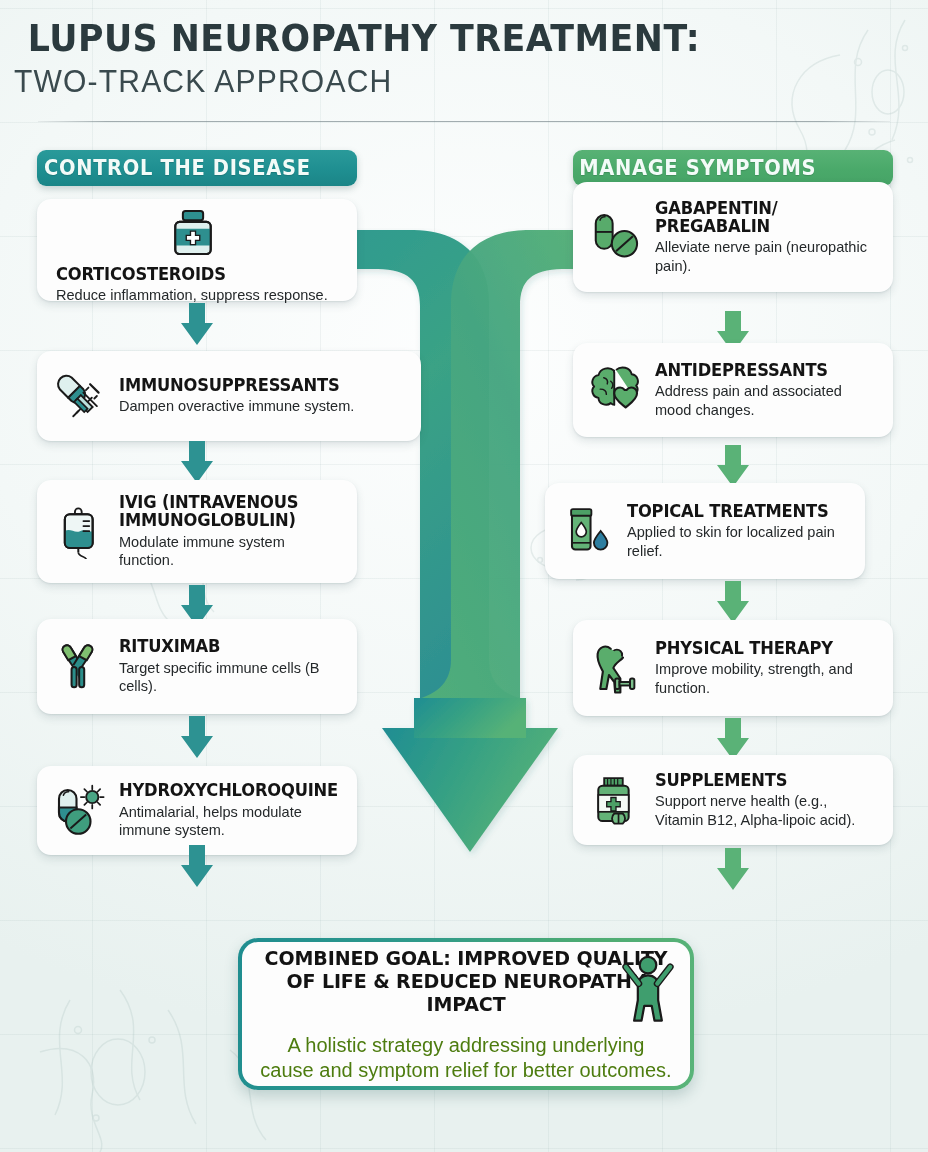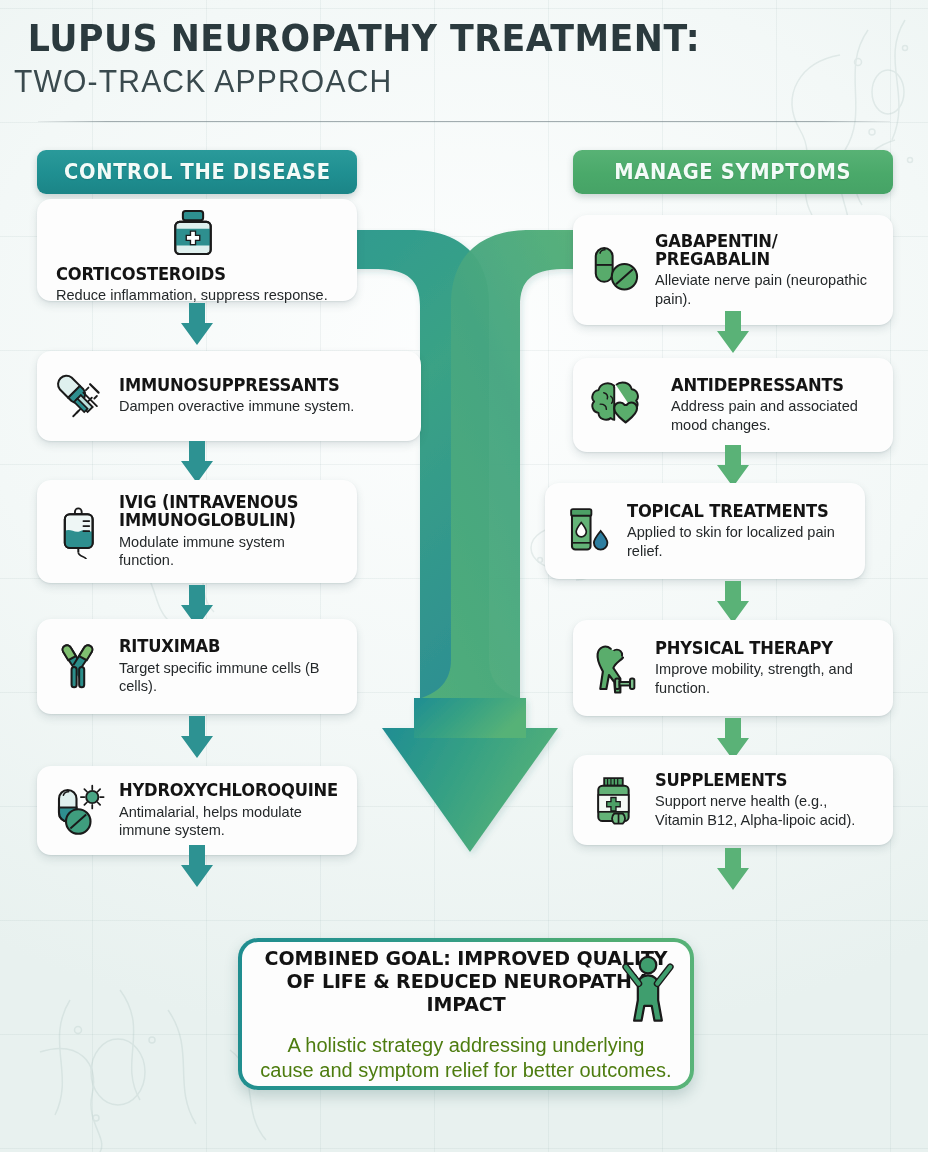--- a/index.html
+++ b/index.html
@@ -41,22 +41,22 @@
     font-family:"Liberation Sans", sans-serif;
     transform:scaleX(.97);
   }
   .divider{
     position:absolute;left:38px;top:121px;width:852px;height:1px;
     background:linear-gradient(to right, rgba(120,135,140,.12), rgba(110,125,130,.62) 8%, rgba(110,125,130,.62) 92%, rgba(120,135,140,.12));
   }
 
   
   .col-head{
-    position:absolute;height:44px;border-radius:9px;
-    display:flex;align-items:center;justify-content:center;
+    position:absolute;height:36px;border-radius:9px;
+    display:flex;align-items:center;
     color:#f3fbf8;font-size:20.5px;font-weight:bold;letter-spacing:.7px;
     font-family:"DejaVu Sans", sans-serif;
     box-shadow:0 3px 7px rgba(30,70,70,.22);
     text-shadow:0 1px 1px rgba(0,0,0,.15);
   }
   .col-head span{transform:scaleX(.95);display:inline-block;}
   .col-head.left{left:37px;top:150px;width:320px;
     background:linear-gradient(180deg,#2a9a9a 0%,#1f8f91 55%,#1b8587 100%);}
   .col-head.right{left:573px;top:150px;width:320px;
     background:linear-gradient(180deg,#58b275 0%,#4aa96a 55%,#46a366 100%);}
@@ -312,41 +312,41 @@
     <div class="txt">
       <div class="ctitle">HYDROXYCHLOROQUINE</div>
       <div class="cdesc">Antimalarial, helps modulate immune system.</div>
     </div>
   </div>
 
   <svg class="step-arrow" style="left:180px;top:845px;" viewBox="0 0 34 44">
     <path d="M9 0 h16 v20 h8 L17 42 L1 20 h8 z" fill="#2d9292"></path>
   </svg>
 
-  <div class="card" style="left:573px;top:215px;width:320px;height:110px;">
+  <div class="card" style="left:573px;top:182px;width:320px;height:110px;">
     <div class="ico">
       <svg viewBox="0 0 64 64" width="54" height="54">
         <path d="M8 16 a10 10 0 0 1 20 0 v20 a10 10 0 0 1 -20 0 z" fill="#58ab6b" stroke="#1a1a1a" stroke-width="2.4"></path>
         <path d="M8 26 h20" stroke="#1a1a1a" stroke-width="2.2"></path>
         <path d="M13 12 a6 6 0 0 1 6 -4" fill="none" stroke="#1a1a1a" stroke-width="1.8" stroke-linecap="round"></path>
         <circle cx="42" cy="40" r="15" fill="#56a969" stroke="#1a1a1a" stroke-width="2.4"></circle>
         <path d="M32 49 L52 31" stroke="#1a1a1a" stroke-width="2.4"></path>
       </svg>
     </div>
     <div class="txt">
       <div class="ctitle">GABAPENTIN/ PREGABALIN</div>
       <div class="cdesc">Alleviate nerve pain (neuropathic pain).</div>
     </div>
   </div>
 
   <svg class="step-arrow" style="left:716px;top:311px;" viewBox="0 0 34 44">
     <path d="M9 0 h16 v20 h8 L17 42 L1 20 h8 z" fill="#5ab277"></path>
   </svg>
 
-  <div class="card" style="left:573px;top:358px;width:320px;height:94px;gap:16px;">
+  <div class="card" style="left:573px;top:343px;width:320px;height:94px;">
     <div class="ico">
       <svg viewBox="0 0 64 64" width="56" height="56">
         <path d="M30 10 c-6 -5 -16 -3 -18 5 c-7 1 -9 9 -5 13 c-4 4 -2 12 5 13 c0 7 9 10 14 6 c2 2 4 2 4 2 V12 c0 0 -1 -1 0 -2 z" fill="#5aad6c" stroke="#1a1a1a" stroke-width="2.2" stroke-linejoin="round"></path>
         <path d="M32 9 c6 -5 16 -3 18 5 c7 1 9 9 5 13 c3 3 2 9 -3 12" fill="#5aad6c" stroke="#1a1a1a" stroke-width="2.2" stroke-linejoin="round"></path>
         <g stroke="#1a1a1a" stroke-width="1.7" fill="none" stroke-linecap="round">
           <path d="M18 18 c4 1 5 4 4 7 M14 31 c5 0 7 3 7 6 M26 22 c3 2 3 6 1 8"></path>
         </g>
         <path d="M44 32 c4 -5 12 -3 12 4 c0 7 -10 13 -13 16 c-3 -3 -13 -9 -13 -16 c0 -7 8 -9 12 -4 z" fill="#5aad6c" stroke="#1a1a1a" stroke-width="2.4" stroke-linejoin="round"></path>
       </svg>
     </div>

